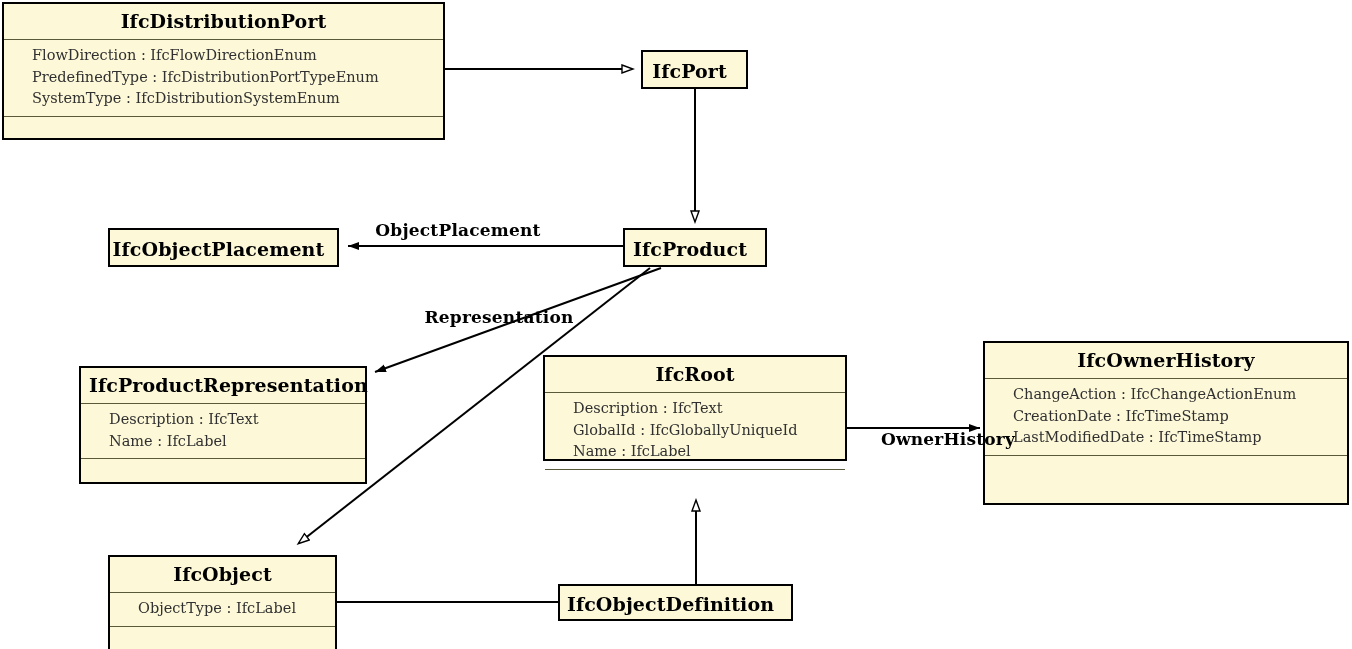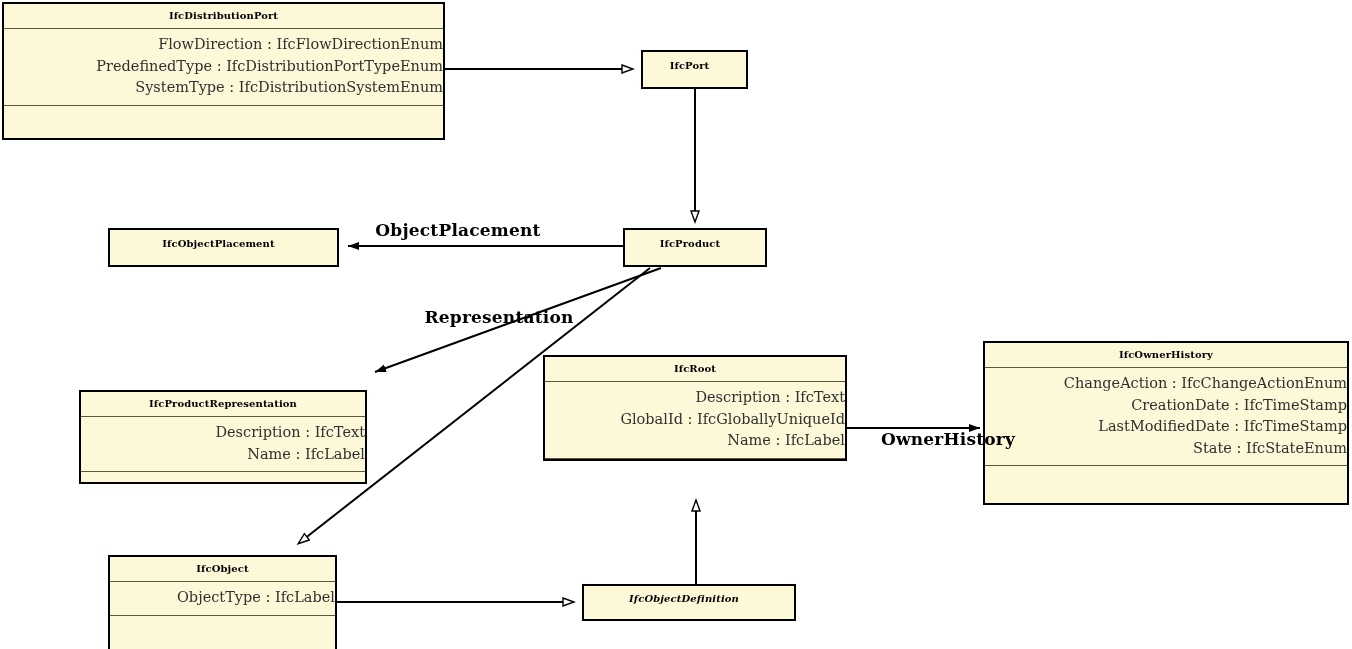--- a/index.html
+++ b/index.html
@@ -27,35 +27,34 @@
     position: absolute;
     box-sizing: border-box;
     background: #fcf8d8;
     border: 2px solid #000000;
     z-index: 5;
   }
   .uml-title {
     box-sizing: border-box;
     text-align: center;
     font-weight: bold;
-    font-size: 10px;
+    font-size: 19px;
     color: #000000;
     padding: 6px 8px 7px 8px;
     border-bottom: 1px solid #5a5a3a;
     letter-spacing: 0.1px;
   }
   .uml-class.simple .uml-title {
     border-bottom: none;
     padding: 8px 10px 9px 0;
   }
   .uml-attrs {
     box-sizing: border-box;
-    padding: 5px 0 6px 12px;
+    padding: 5px 0 6px 28px;
     border-bottom: 1px solid #5a5a3a;
-    text-align: right;
   }
   .uml-attr {
     font-size: 14.5px;
     line-height: 21.5px;
     color: #303030;
     white-space: nowrap;
   }
   .uml-ops {
     box-sizing: border-box;
     height: 18px;
@@ -119,21 +118,21 @@
   </div>
 
   <div class="uml-class simple" style="left:108px; top:228px; width:231px; height:39px;">
     <div class="uml-title">IfcObjectPlacement</div>
   </div>
 
   <div class="uml-class simple" style="left:623px; top:228px; width:144px; height:39px;">
     <div class="uml-title">IfcProduct</div>
   </div>
 
-  <div class="uml-class" style="left:79px; top:366px; width:288px; height:94px;margin-top:24px;">
+  <div class="uml-class" style="left:79px; top:366px; width:288px; height:118px;">
     <div class="uml-title">IfcProductRepresentation</div>
     <div class="uml-attrs">
       <div class="uml-attr">Description : IfcText</div>
       <div class="uml-attr">Name : IfcLabel</div>
     </div>
     <div class="uml-ops"></div>
   </div>
 
   <div class="uml-class" style="left:543px; top:355px; width:304px; height:106px;">
     <div class="uml-title">IfcRoot</div>
@@ -144,34 +143,33 @@
     </div>
     <div class="uml-ops"></div>
   </div>
 
   <div class="uml-class" style="left:983px; top:341px; width:366px; height:164px;">
     <div class="uml-title">IfcOwnerHistory</div>
     <div class="uml-attrs">
       <div class="uml-attr">ChangeAction : IfcChangeActionEnum</div>
       <div class="uml-attr">CreationDate : IfcTimeStamp</div>
       <div class="uml-attr">LastModifiedDate : IfcTimeStamp</div>
-      <div class="uml-attr">State : IfcStateEnum</div>
     </div>
     <div class="uml-ops"></div>
   </div>
 
   <div class="uml-class" style="left:108px; top:555px; width:229px; height:96px;">
     <div class="uml-title">IfcObject</div>
     <div class="uml-attrs">
       <div class="uml-attr">ObjectType : IfcLabel</div>
     </div>
     <div class="uml-ops"></div>
   </div>
 
-  <div class="uml-class simple" style="left:582px; top:584px; width:214px; height:37px;font-style:italic;">
+  <div class="uml-class simple" style="left:558px; top:584px; width:235px; height:37px;">
     <div class="uml-title" style="padding-top:7px; padding-bottom:8px;">IfcObjectDefinition</div>
   </div>
 
   <div class="edge-label" style="left:458px; top:230px;">ObjectPlacement</div>
 
   <div class="edge-label" style="left:458px; top:317px;margin-left:41px;">Representation</div>
 
   <div class="edge-label" style="left:948px; top:407px;margin-top:32px;">OwnerHistory</div>
 
 </div>

